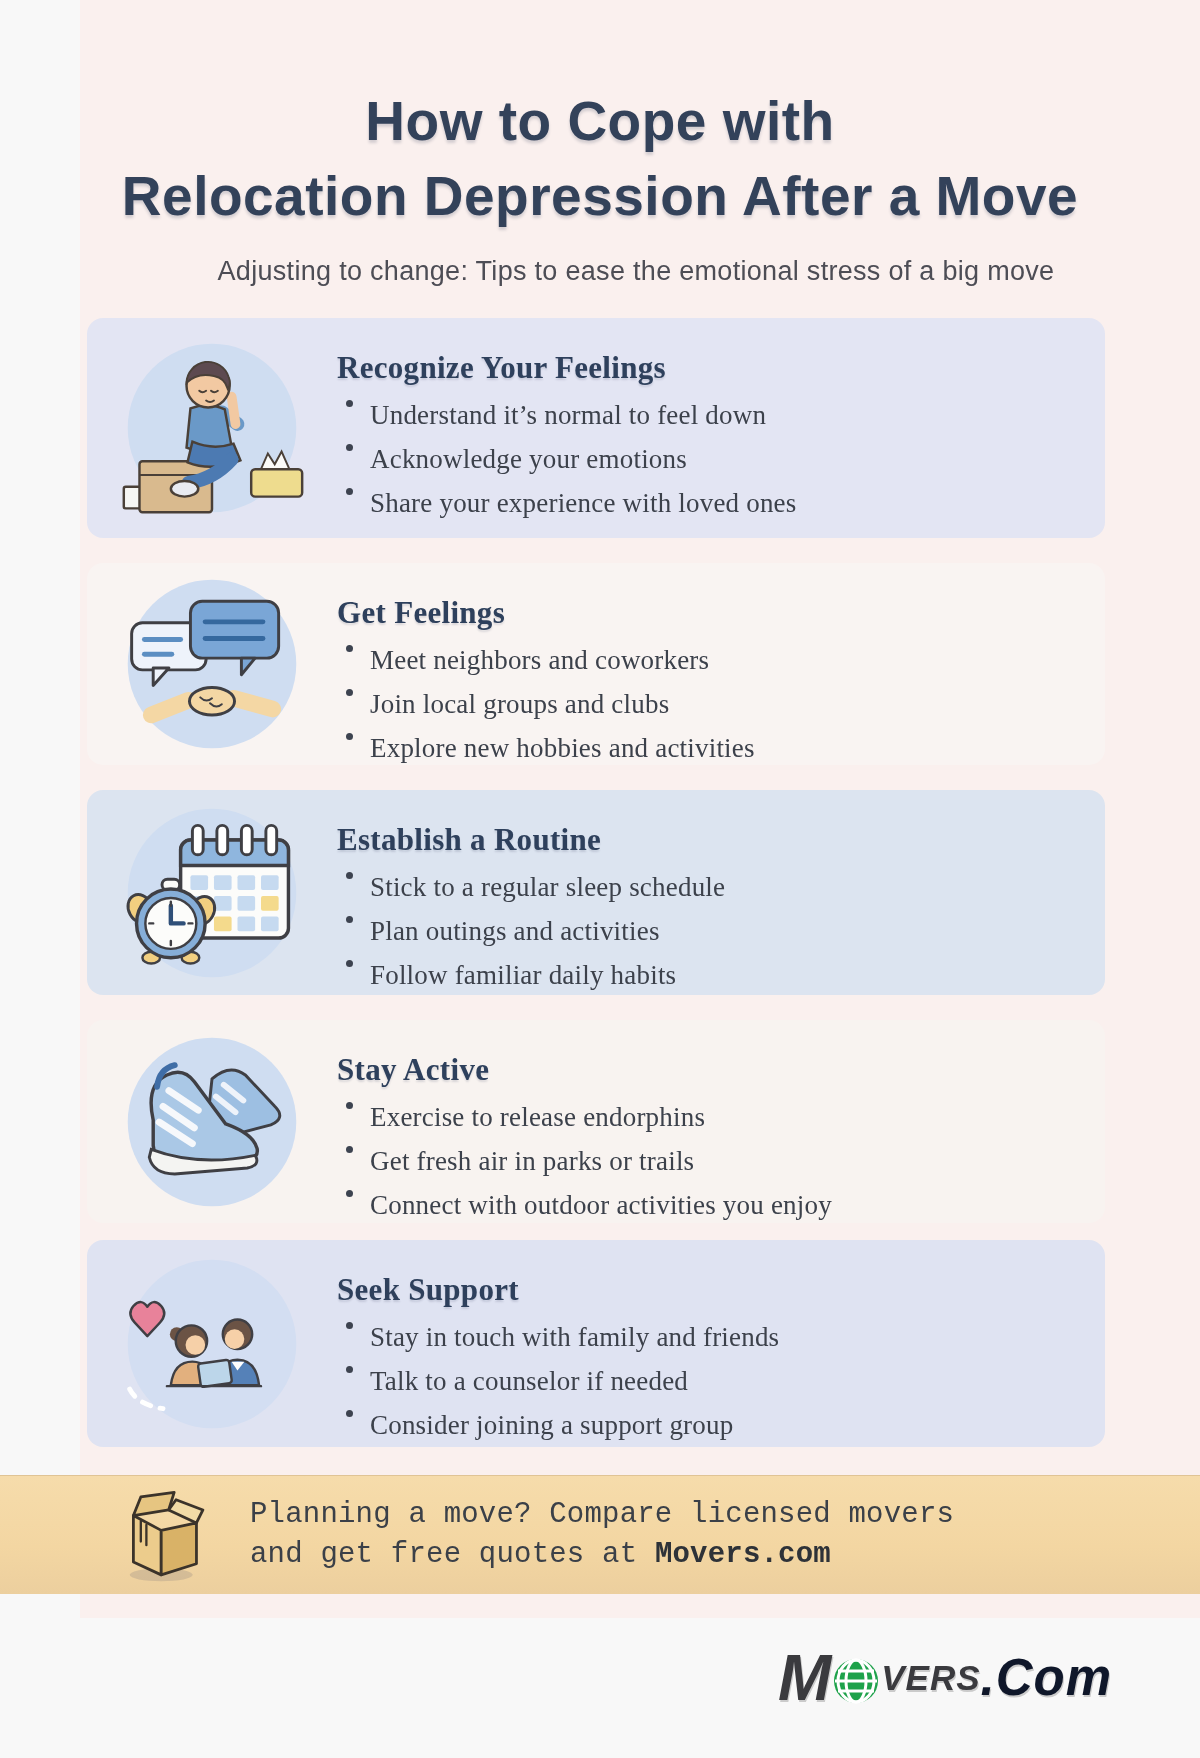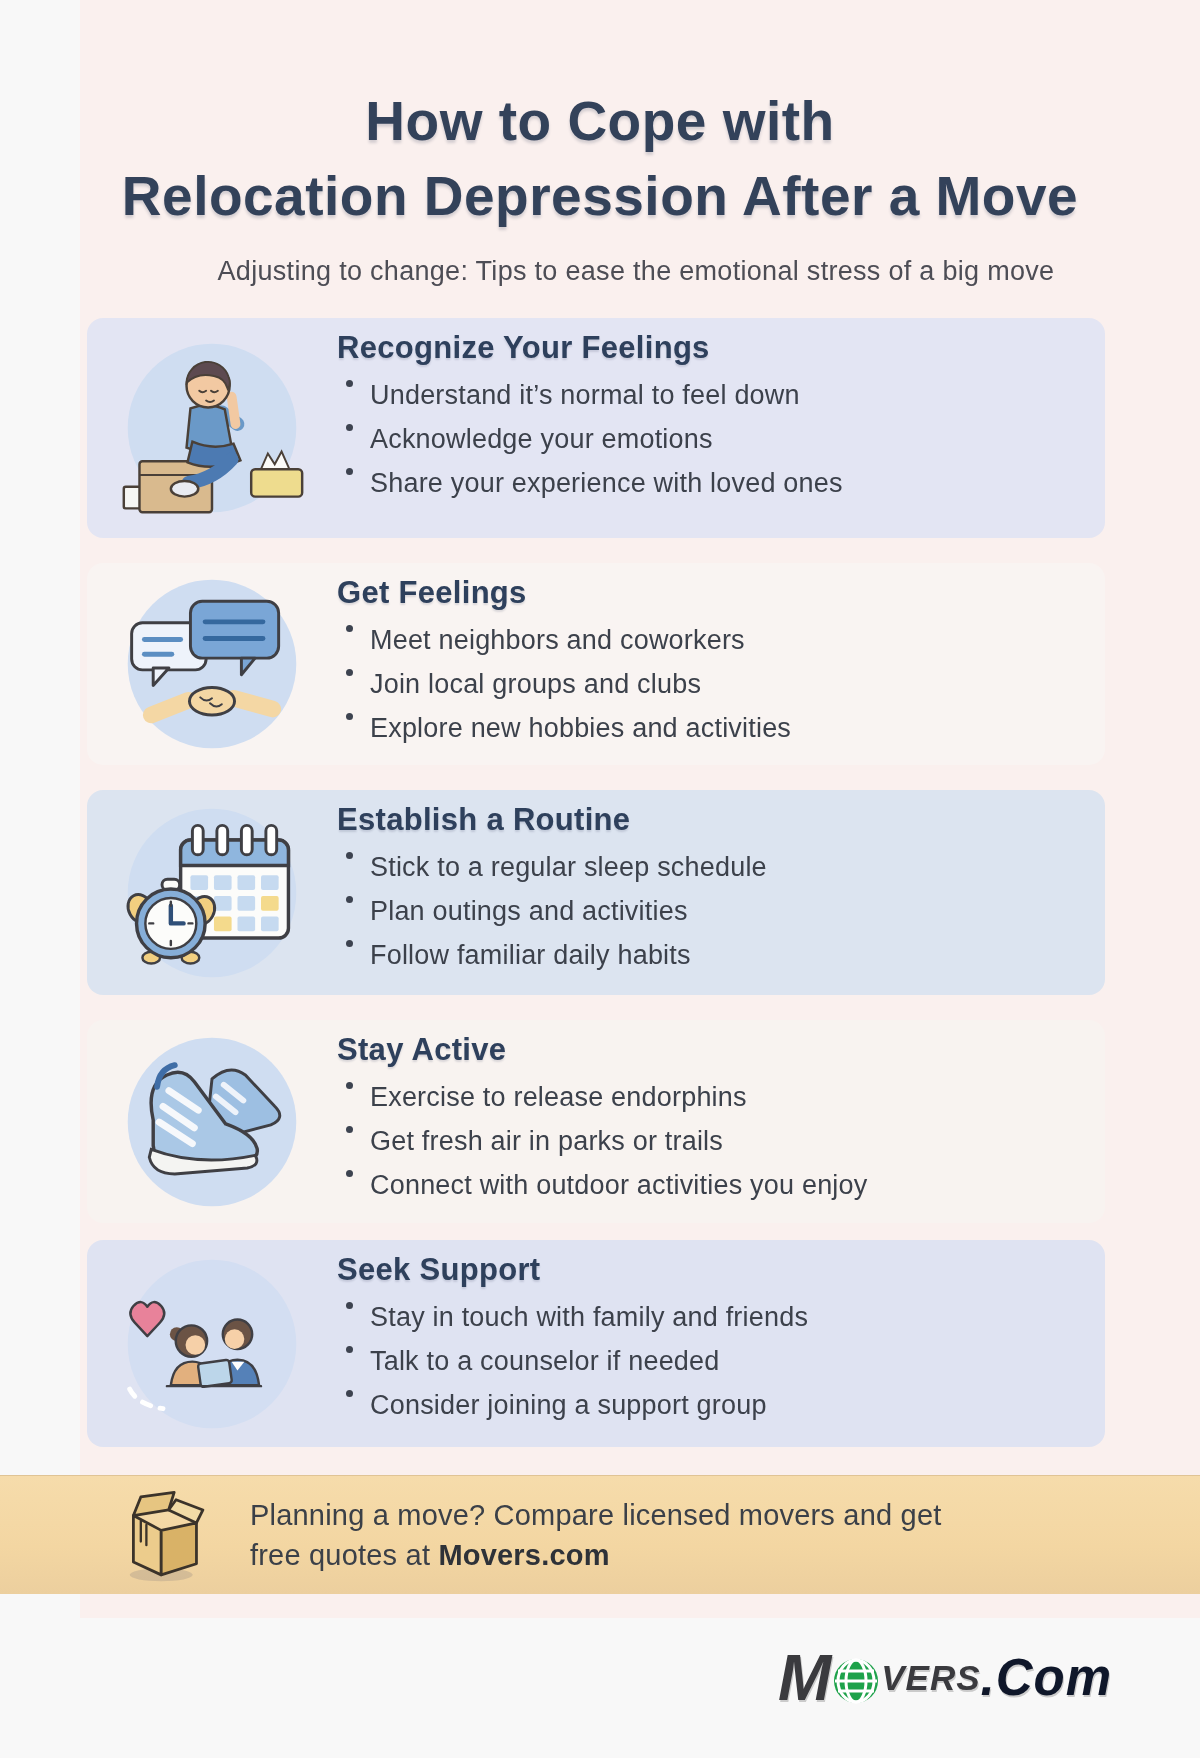--- a/index.html
+++ b/index.html
@@ -50,21 +50,22 @@
   .card-5{top:1240px;height:207px;background:#dfe3f2;}
   .illus{
     position:absolute;left:18px;top:50%;
     transform:translateY(-50%);
     width:214px;height:196px;
     display:flex;align-items:center;justify-content:center;
   }
   .illus svg{width:196px;height:196px;}
   .card-content{
     position:absolute;left:250px;top:0;right:20px;
-    padding-top:12px;
+    padding-top:32px;
+    font-family:Liberation Serif, serif;
   }
   .card-heading{
     margin:0;
     font-size:31px;
     font-weight:bold;
     color:#2e405c;
     line-height:36px;
     letter-spacing:0.3px;
     text-shadow:0 2px 2px rgba(40,50,80,0.15);
   }
@@ -80,21 +81,21 @@
     width:7px;height:7px;border-radius:50%;
     background:#3d4350;
     margin:0 17px 0 9px;
     flex:0 0 auto;
   }
   
   .banner{
     position:absolute;left:0;top:1475px;width:1200px;height:118px;
     background:linear-gradient(180deg,#f6dcab 0%,#f3d6a2 60%,#eccf9e 100%);
     border-top:1px solid rgba(0,0,0,0.05);
-    display:flex;align-items:center;
+    display:flex;align-items:center;font-family:Liberation Mono, monospace;
   }
   .banner-icon{
     position:absolute;left:113px;top:8px;width:102px;height:102px;
   }
   .banner-text{
     position:absolute;left:250px;top:0;height:118px;width:730px;
     display:flex;align-items:center;
     font-size:29px;line-height:40px;
     color:#3b4048;
     letter-spacing:0.2px;

